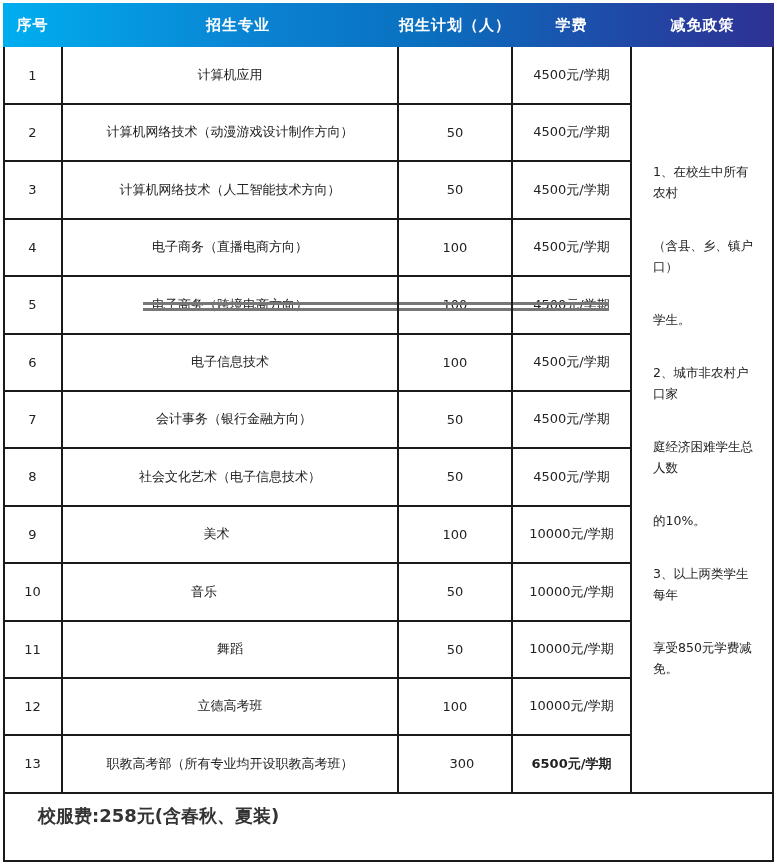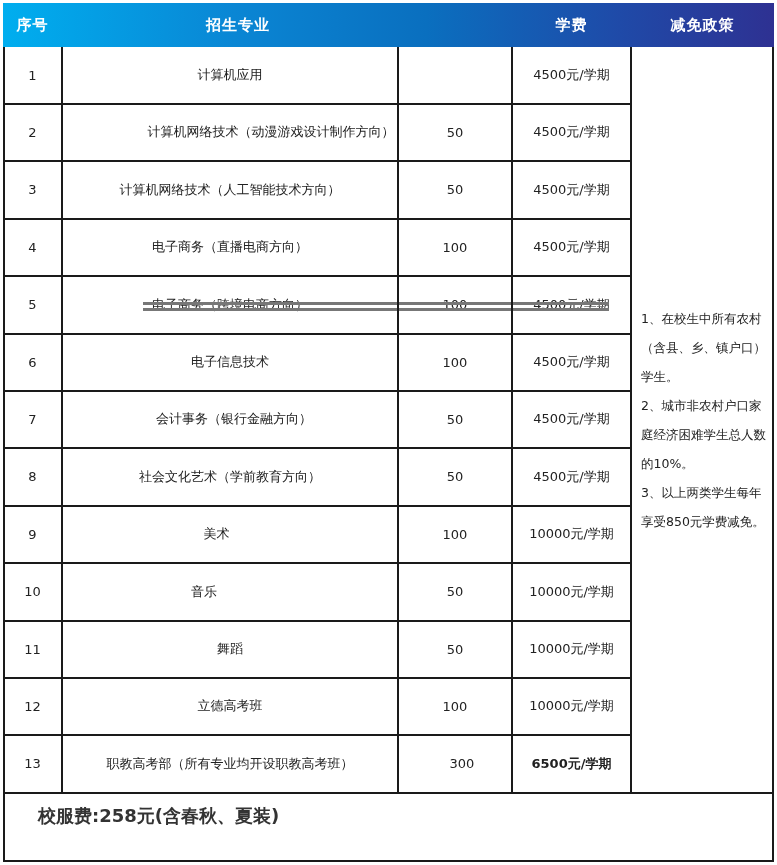--- a/index.html
+++ b/index.html
@@ -12,49 +12,49 @@
   }
   .hcell { position: absolute; top: 0; height: 44px; display: flex; align-items: center;
            justify-content: center; color: #ffffff; font-weight: bold; font-size: 15px; letter-spacing: 1px; }
   .grid { position: absolute; left: 0; top: 44px; width: 771px; height: 745px; }
   .row { position: absolute; left: 0; width: 628px; height: 58px; border-bottom: 2px solid #1a1a1a; box-sizing: border-box; }
   .cell { position: absolute; top: 0; height: 56px; display: flex; align-items: center; justify-content: center;
           font-size: 13px; color: #222; box-sizing: border-box; }
   .vline { position: absolute; top: 44px; width: 2px; background: #1a1a1a; }
   .policy { position: absolute; left: 630px; top: 44px; width: 140px; height: 745px;
             display: flex; flex-direction: column; justify-content: center; padding-left: 4px; box-sizing: border-box; }
-  .policy p { margin: 4px; font-size: 12.5px; line-height: 21px; color: #222; }
+  .policy p { margin: 16px; font-size: 12.5px; line-height: 21px; color: #222; }
   .strike { position: absolute; left: 140px; width: 466px; height: 3px; background: #777; }
   .footer { position: absolute; left: 0; top: 789px; width: 771px; height: 70px; border: 2px solid #1a1a1a;
             box-sizing: border-box; padding: 8px 0 0 33px; }
   .footer div { font-size: 18px; font-weight: bold; color: #333; line-height: 28px; white-space: nowrap; }
   .footer span + span { margin-left: 14px; }
 </style>
 </head>
 <body>
 
 <div class="sheet">
   <div class="header">
     <div class="hcell" style="left:0;width:59px;">序号</div>
     <div class="hcell" style="left:67px;width:336px;text-align:right;">招生专业</div>
-    <div class="hcell" style="left:395px;width:114px;margin-top:32px;">招生计划（人）</div>
+    <div class="hcell" style="left:395px;width:114px;">招生计划（人）</div>
     <div class="hcell" style="left:509px;width:119px;">学费</div>
     <div class="hcell" style="left:628px;width:143px;">减免政策</div>
   </div>
 
   <div id="rows">
       <div class="grid">
         <div class="row" style="top: 0px;">
           <div class="cell" style="left: 0px; width: 59px;">1</div>
           <div class="cell" style="left: 59px; width: 336px;">计算机应用</div>
           <div class="cell" style="left: 509px; width: 119px;">4500元/学期</div>
         </div>
         <div class="row" style="top: 57.4px;">
           <div class="cell" style="left: 0px; width: 59px;">2</div>
-          <div class="cell" style="left: 59px; width: 336px; margin-left: 41px;">计算机网络技术（动漫游戏设计制作方向）</div>
+          <div class="cell" style="left: 59px; width: 336px;">计算机网络技术（动漫游戏设计制作方向）</div>
           <div class="cell" style="left: 395px; width: 114px;">50</div>
           <div class="cell" style="left: 509px; width: 119px;">4500元/学期</div>
         </div>
         <div class="row" style="top: 114.8px;">
           <div class="cell" style="left: 0px; width: 59px;">3</div>
           <div class="cell" style="left: 59px; width: 336px;">计算机网络技术（人工智能技术方向）</div>
           <div class="cell" style="left: 395px; width: 114px;">50</div>
           <div class="cell" style="left: 509px; width: 119px;">4500元/学期</div>
         </div>
         <div class="row" style="top: 172.2px;">
@@ -78,21 +78,21 @@
           <div class="cell" style="left: 509px; width: 119px;">4500元/学期</div>
         </div>
         <div class="row" style="top: 344.4px;">
           <div class="cell" style="left: 0px; width: 59px;">7</div>
           <div class="cell" style="left: 59px; width: 336px; padding-left: 8px;">会计事务（银行金融方向）</div>
           <div class="cell" style="left: 395px; width: 114px;">50</div>
           <div class="cell" style="left: 509px; width: 119px;">4500元/学期</div>
         </div>
         <div class="row" style="top: 401.8px;">
           <div class="cell" style="left: 0px; width: 59px;">8</div>
-          <div class="cell" style="left: 59px; width: 336px;">社会文化艺术（学前教育方向）</div>
+          <div class="cell" style="left: 59px; width: 336px;">社会文化艺术（电子信息技术）</div>
           <div class="cell" style="left: 395px; width: 114px;">50</div>
           <div class="cell" style="left: 509px; width: 119px;">4500元/学期</div>
         </div>
         <div class="row" style="top: 459.2px;">
           <div class="cell" style="left: 0px; width: 59px;">9</div>
           <div class="cell" style="left: 59px; width: 282px; padding-left: 27px;">美术</div>
           <div class="cell" style="left: 395px; width: 114px;">100</div>
           <div class="cell" style="left: 509px; width: 119px;">10000元/学期</div>
         </div>
         <div class="row" style="top: 516.6px;">

